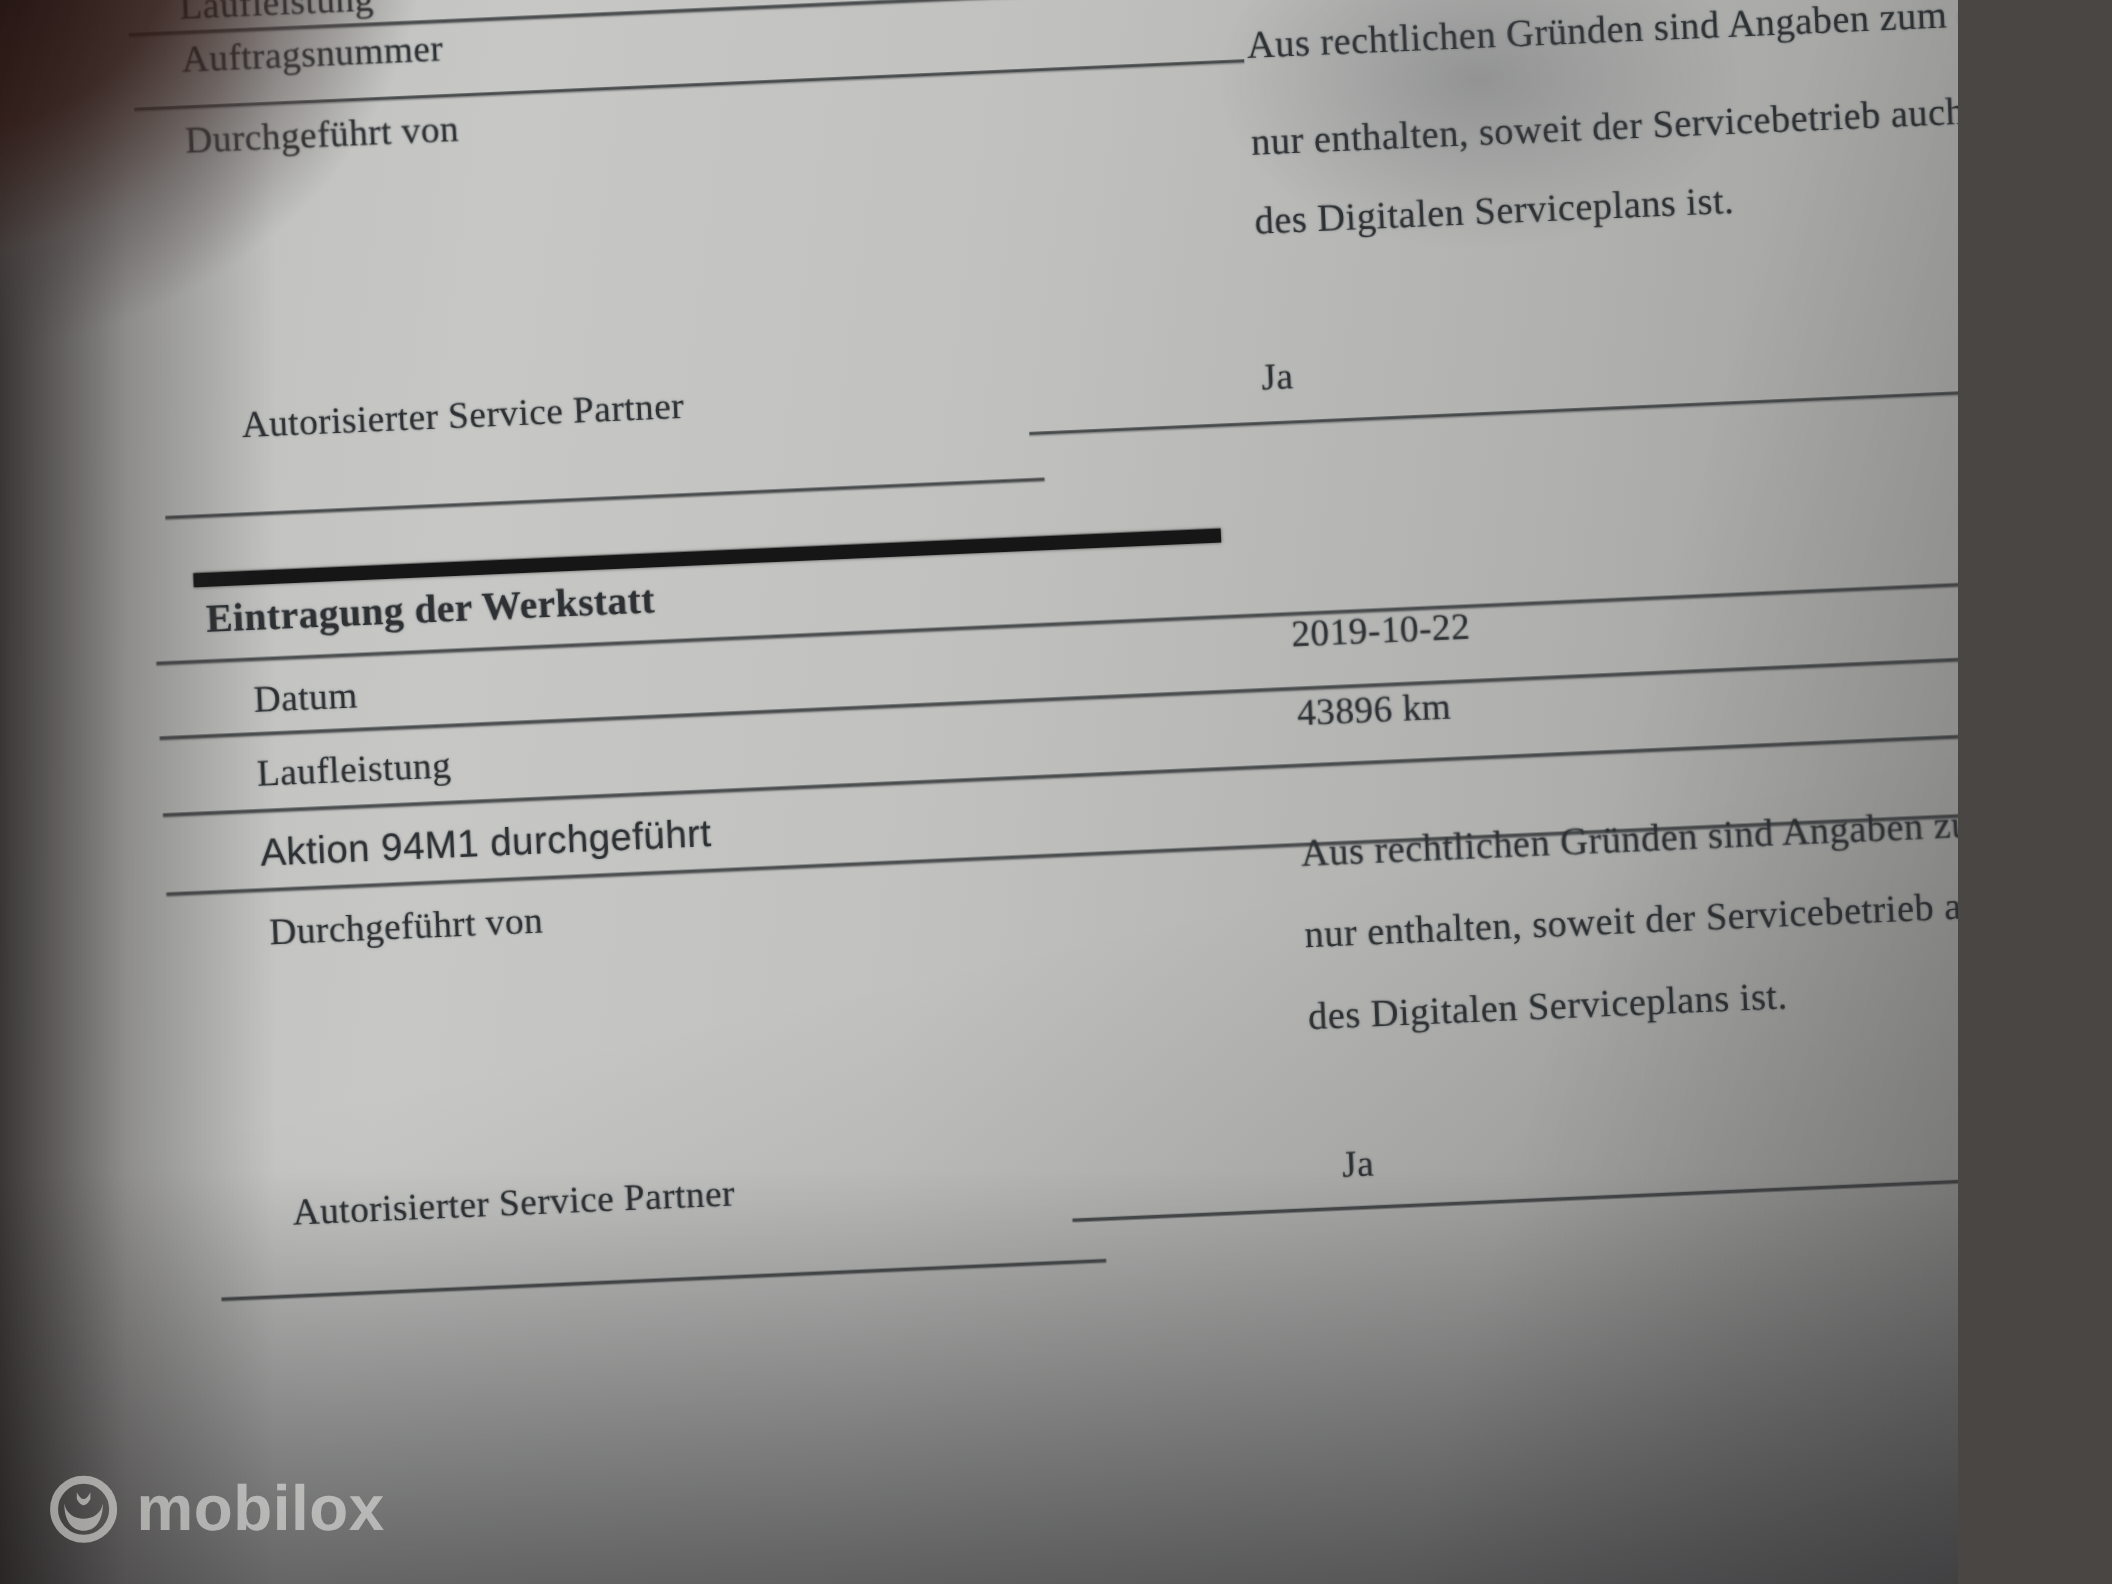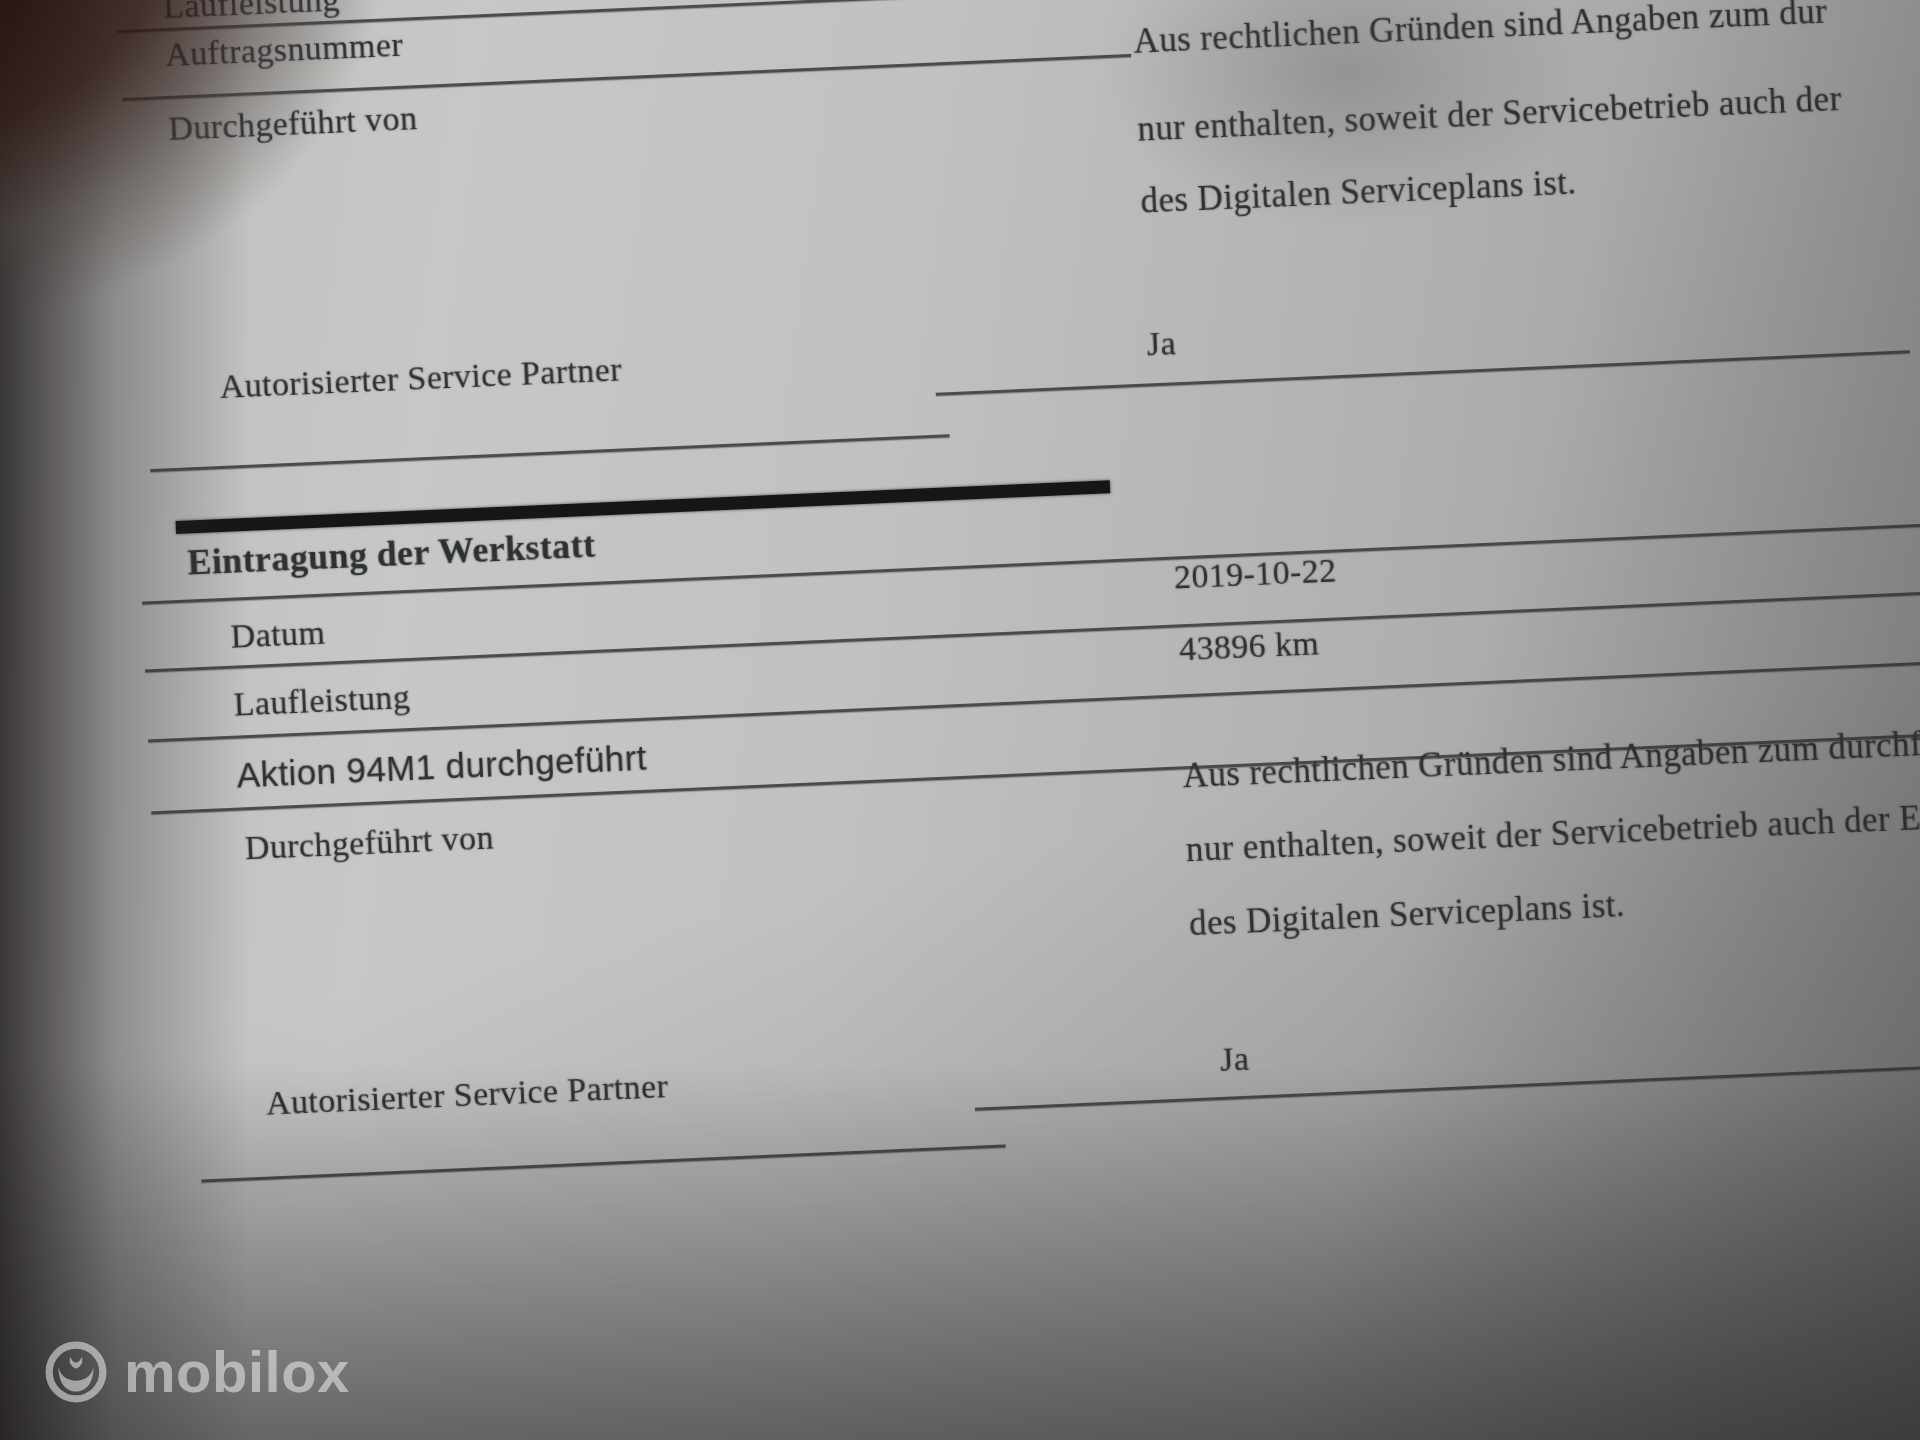--- a/index.html
+++ b/index.html
@@ -1,16 +1,16 @@
 <!DOCTYPE html>
 <html><head>
 <meta charset="utf-8">
 <style>
   html,body{margin:0;padding:0;width:1920px;height:1440px;overflow:hidden;background:#4a4644;}
-  .scene{position:relative;width:1920px;height:1440px;overflow:hidden;font-family:"Liberation Serif",serif;}
+  .scene{position:relative;width:1780px;height:1440px;overflow:hidden;font-family:"Liberation Serif",serif;}
 
   
   .paper{
     position:absolute;left:-140px;top:-160px;width:2260px;height:1800px;
     transform:rotate(-2.5deg);transform-origin:1100px 880px;
     background:
       linear-gradient(170deg, rgba(0,0,0,0) 55%, rgba(25,24,26,0.28) 100%),
       linear-gradient(100deg,#b7b8b6 0%,#c7c8c6 26%,#c1c2c0 44%,#b1b2b0 64%,#9c9c9a 84%,#8b8a88 100%);
   }
   .content{position:absolute;left:140px;top:160px;width:1920px;height:1440px;filter:blur(0.5px);}

